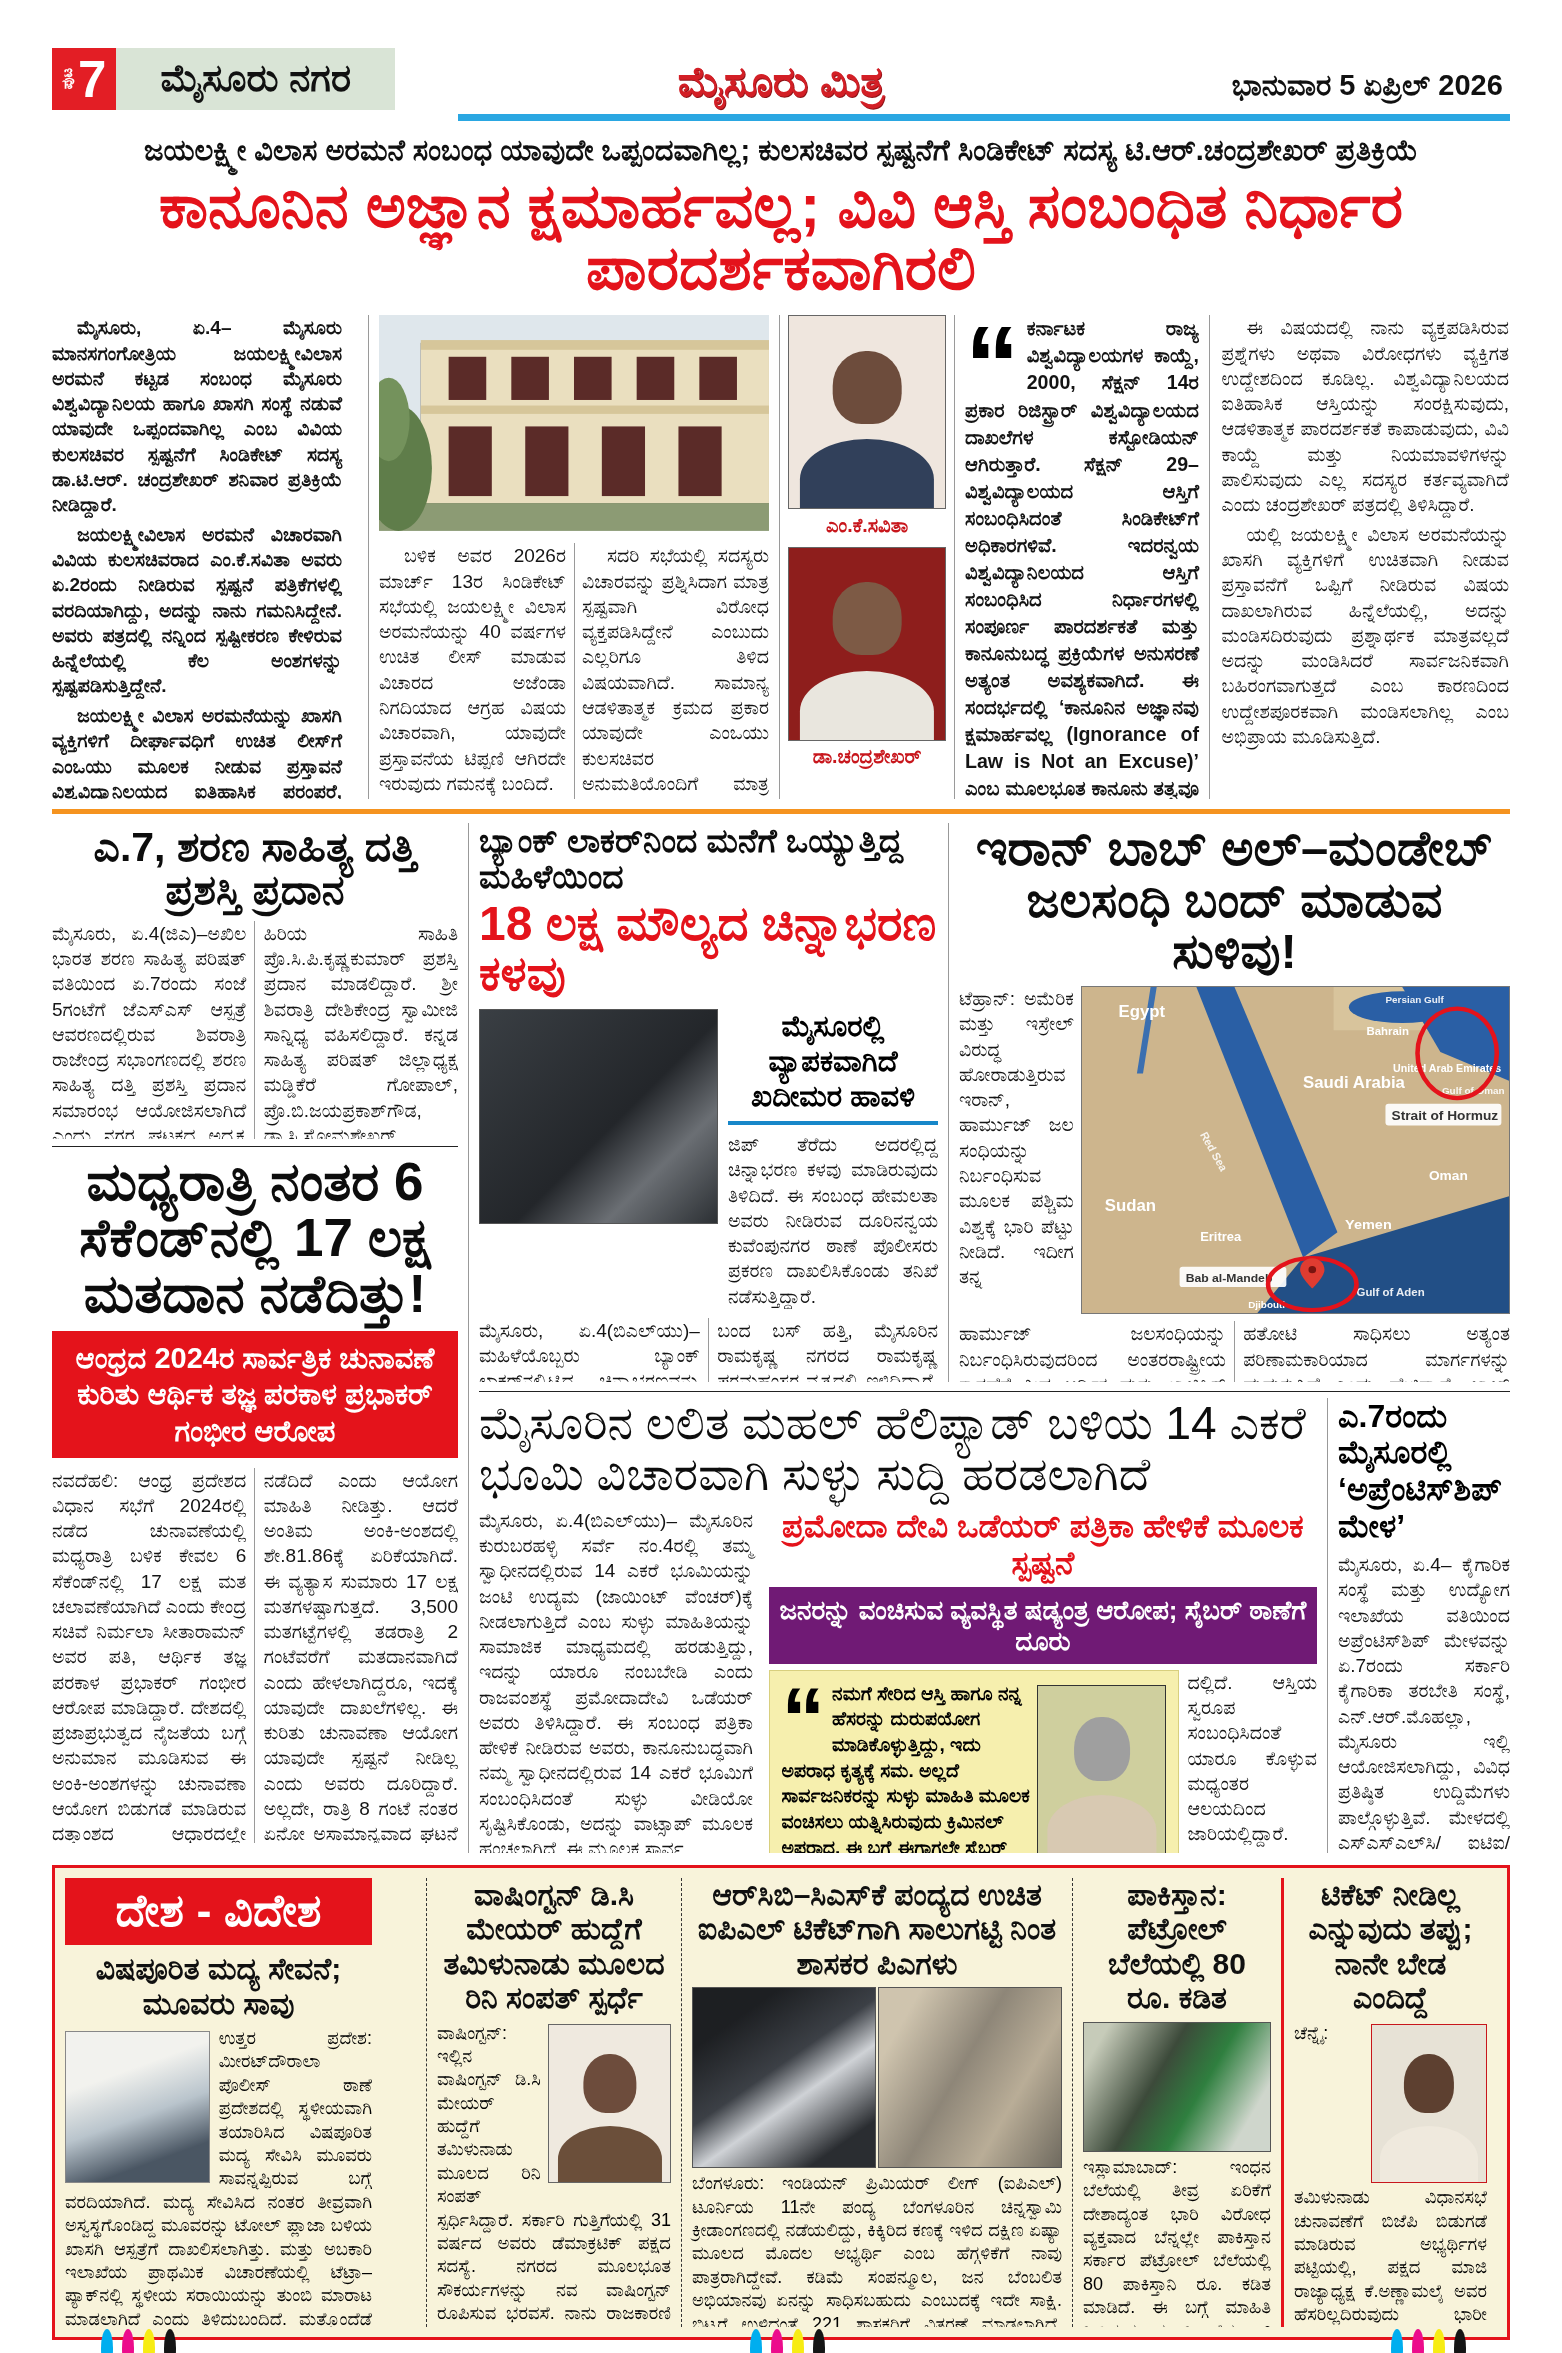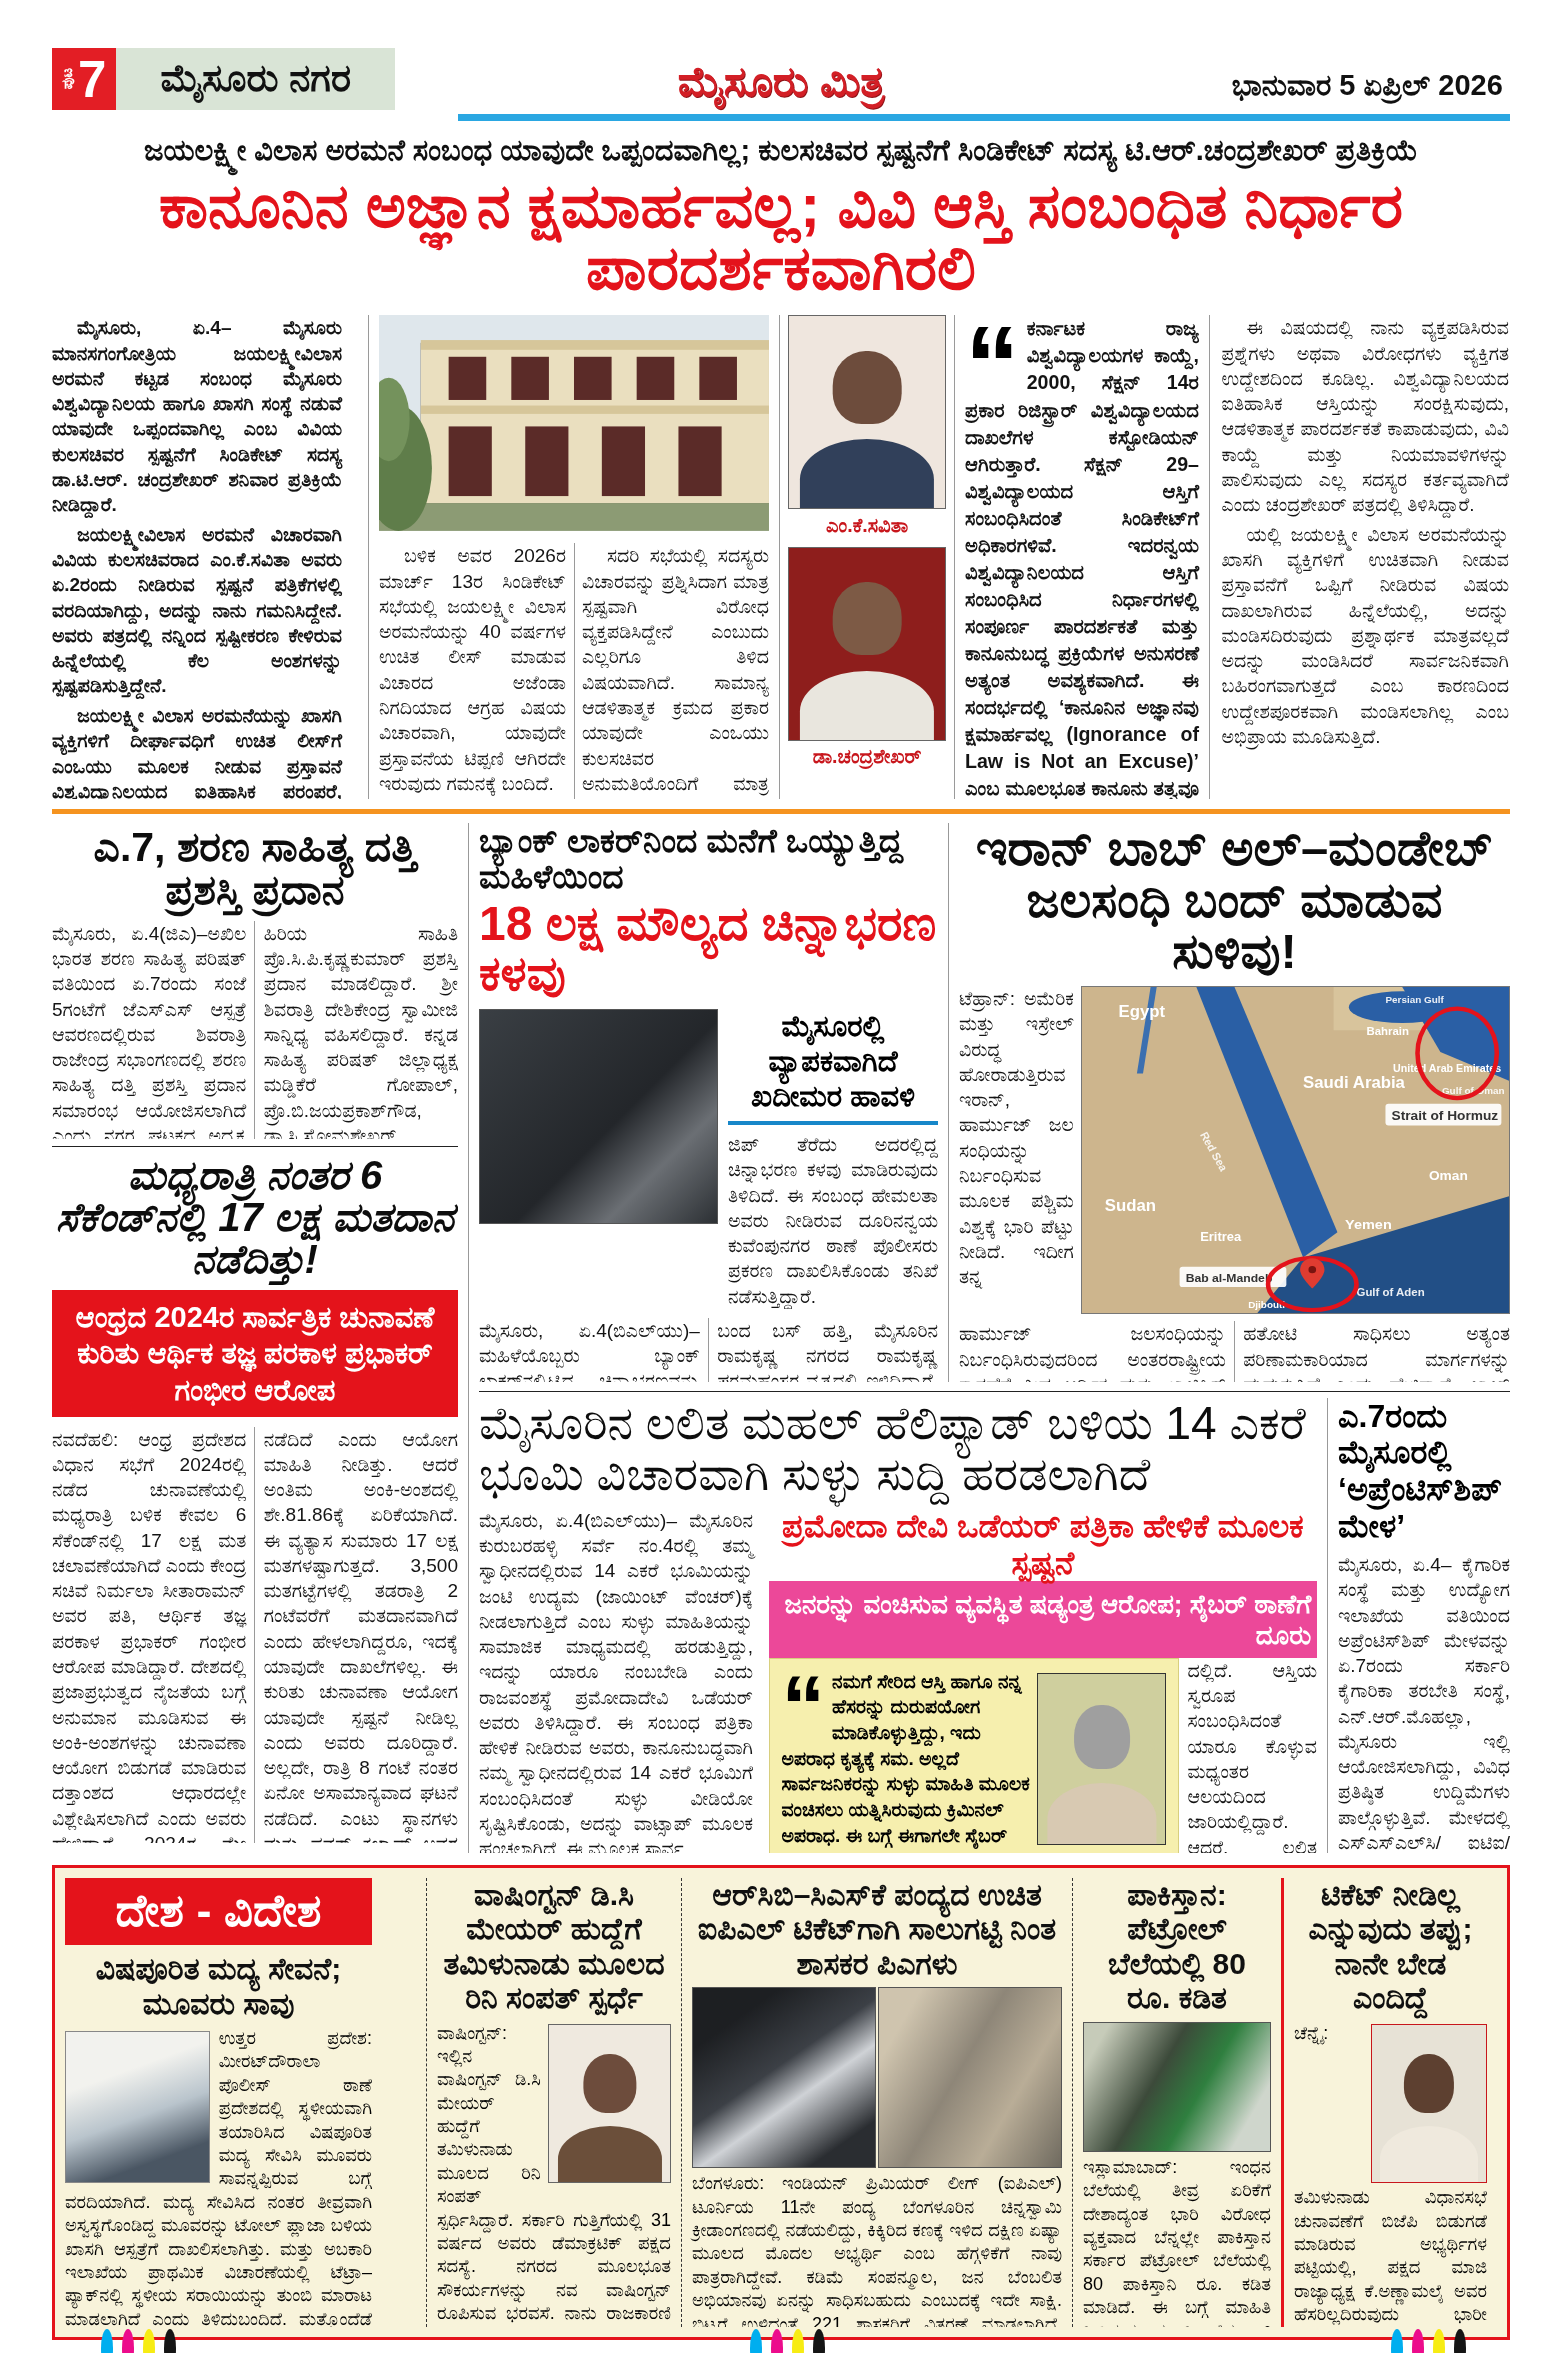--- a/index.html
+++ b/index.html
@@ -42,21 +42,21 @@
   .grid{display:flex;margin-top:8.7px;height:1030px;}
   .colL{width:417px;flex:none;display:flex;flex-direction:column;padding-right:10px;border-right:0.7px solid #999;}
   .colR{flex:1;display:flex;flex-direction:column;padding-left:10px;}
 
   .sharana{height:316px;overflow:hidden;}
   .h2k{font-size:41px;font-weight:bold;color:#0d0d0d;line-height:1.05;}
   .sharana .h2k{text-align:center;margin:2.9px 0 8.7px 0;}
   .cols2{columns:2;column-gap:17.4px;column-rule:0.7px solid #9a9a9a;}
 
   .voting{border-top:0.7px solid #222;margin-top:7.2px;padding-top:7.2px;height:697px;overflow:hidden;}
-  .voting .h2k{text-align:center;font-size:40px;font-style:italic;}
+  .voting .h2k{text-align:center;font-size:53px;}
   .redbox{background:#e4131b;color:#fff;font-size:29px;font-weight:bold;text-align:center;line-height:1.25;padding:8.7px 7.2px;margin:10px 0;}
 
   .topRow{display:flex;height:559px;flex:none;}
   .bank{width:470px;flex:none;padding-right:10px;border-right:0.7px solid #999;overflow:hidden;}
   .bank-h1{font-size:33px;font-weight:bold;color:#0d0d0d;line-height:1.1;}
   .bank-h2{font-size:48px;font-weight:bold;color:#e4131b;line-height:1.05;margin-top:2.9px;}
   .bank-row{display:flex;margin-top:10px;}
   .pick{width:239px;height:215px;flex:none;border:0.7px solid #555;}
   .bank-side{padding-left:10px;}
   .bank-sub{font-size:29px;font-weight:bold;text-align:center;line-height:1.2;}
@@ -69,21 +69,21 @@
   .map svg{width:100%;height:100%;display:block;}
   .iran-bot{columns:2;column-gap:17.4px;column-rule:0.7px solid #9a9a9a;margin-top:7.2px;}
 
   .botRow{display:flex;border-top:0.7px solid #222;margin-top:8.7px;padding-top:5.8px;flex:1;overflow:hidden;}
   .lalitha{width:849px;flex:none;padding-right:10px;border-right:0.7px solid #999;overflow:hidden;}
   .lal-head{font-size:46px;font-weight:normal;color:#0d0d0d;line-height:1.12;}
   .lal-main{display:flex;margin-top:7.2px;}
   .lal-c1{width:284px;flex:none;padding-right:10px;}
   .lal-right{flex:1;padding-left:5.8px;}
   .lal-red{color:#e4131b;font-size:32px;font-weight:bold;text-align:center;line-height:1.15;}
-  .blackbar{background:#ec4899;color:#fff;font-size:26px;font-weight:bold;text-align:right;padding:7.2px 5.8px;margin:0 0;}
+  .blackbar{background:#701a75;color:#fff;font-size:26px;font-weight:bold;text-align:center;padding:7.2px 5.8px;margin:6px 0;}
   .lal-qrow{display:flex;}
   .ybox{background:#f6efae;border:0.7px solid #d8cf7e;width:410px;flex:none;padding:10px 11.6px;position:relative;}
   .ybox .qmark{font-size:87px;margin-top:13px;}
   .ybox .qt{font-size:19px;font-weight:bold;text-align:justify;line-height:1.35;}
   .yphoto{float:right;width:129px;height:172px;border:1.4px solid #333;margin:4.3px 0 4.3px 7.2px;position:relative;overflow:hidden;}
   .lal-side{flex:1;padding-left:8.7px;}
   .apprentice{flex:1;padding-left:10px;overflow:hidden;}
   .app-h{font-size:32px;font-weight:bold;line-height:1.15;}
 
   

